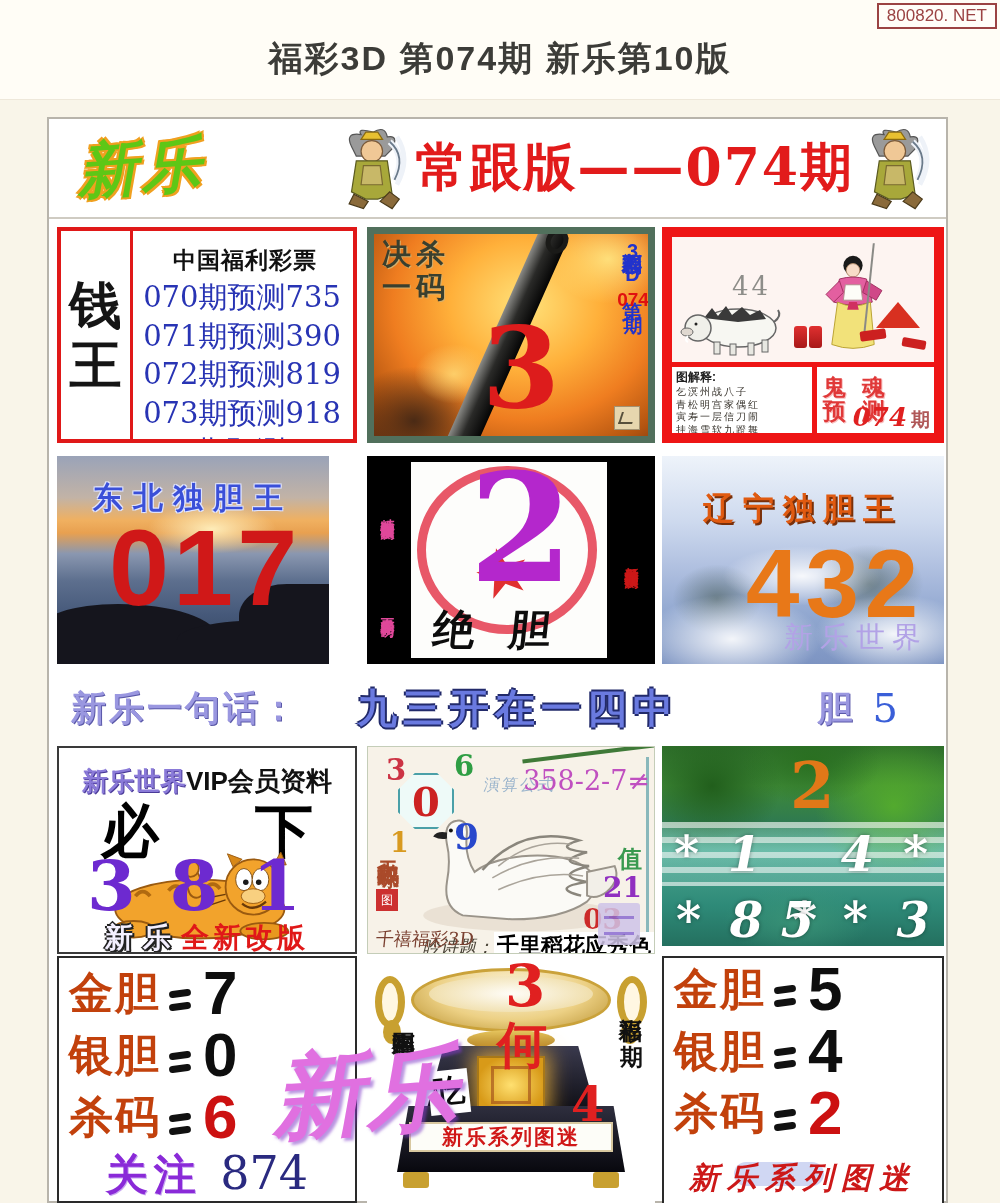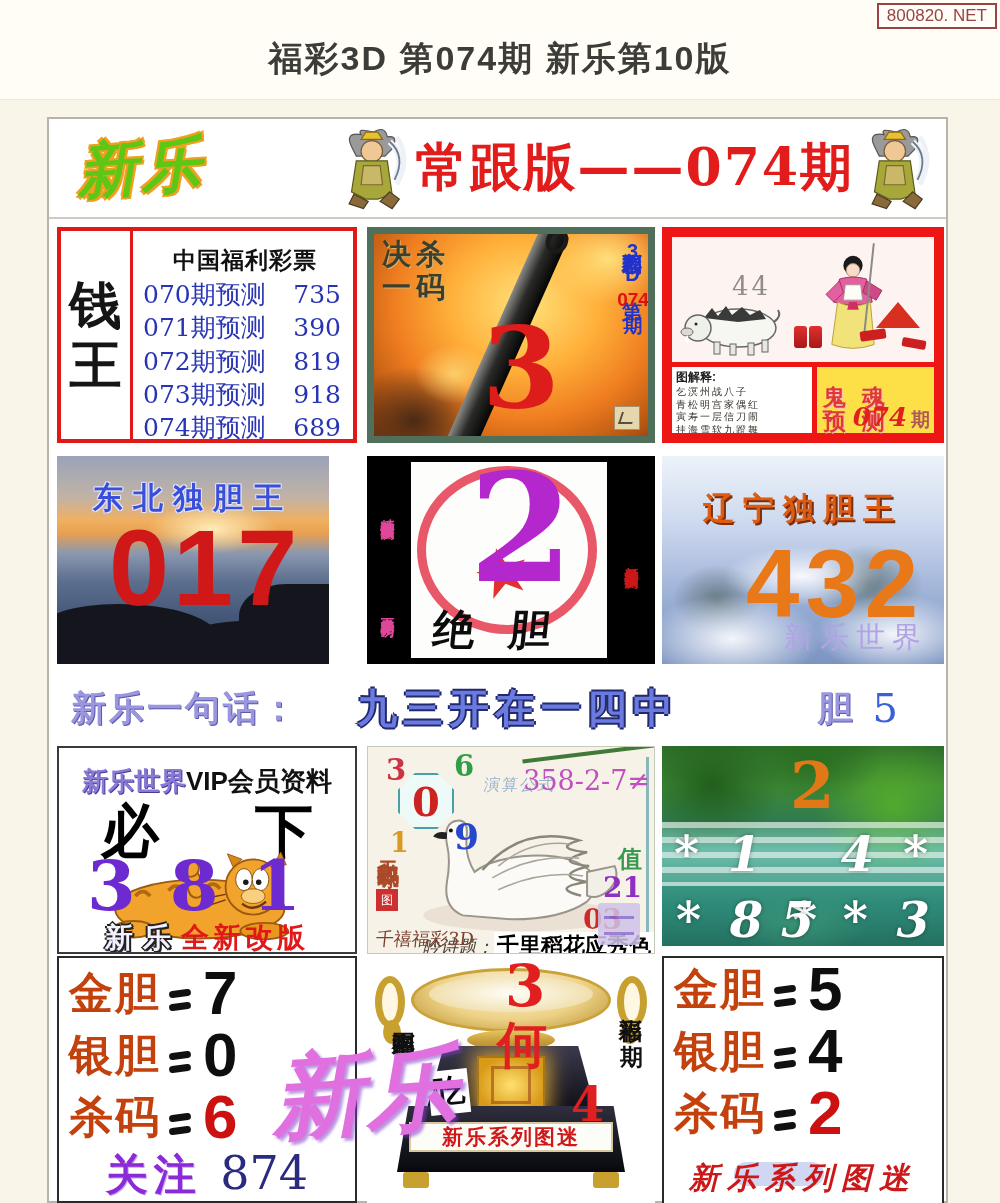--- a/index.html
+++ b/index.html
@@ -36,21 +36,21 @@
   
   #qw { left:8px; top:108px; width:300px; height:216px; border:4px solid #e01818;
         display:flex; background:#fff; }
   #qw-left { width:72px; border-right:3px solid #e01818; display:flex; flex-direction:column;
              align-items:center; justify-content:center; }
   #qw-left span { font-size:52px; font-weight:bold; color:#151515; line-height:1.15;
                   font-family:"DejaVu Serif", serif; }
   #qw-right { flex:1; padding:12px 6px 2px 10px; display:flex; flex-direction:column; }
   #qw-org { text-align:center; font-weight:bold; font-size:23px; color:#111;
             letter-spacing:1px; margin:2px 0 2px; }
-  .qw-row { display:flex; justify-content:space-between; color:#2834b4; font-size:25px;
+  .qw-row { display:flex; justify-content:center; color:#2834b4; font-size:29px;
             font-family:"DejaVu Serif", serif; line-height:1.33; padding-right:6px; }
 
   
   #fire { left:318px; top:108px; width:288px; height:216px; border:7px solid #51705c;
           background:radial-gradient(ellipse at 55% 35%, #ffe27a 0%, #ffb03a 35%, #ef7d20 62%, #b35410 86%, #7a3a10 100%); }
   .fireblob { position:absolute; border-radius:50%; }
   #sword { position:absolute; left:118px; top:-14px; width:30px; height:240px;
            background:linear-gradient(90deg,#8a8a86,#2a2a28 45%,#050505);
            transform:rotate(24deg); border-radius:4px; }
   #sword-hilt { position:absolute; left:172px; top:-6px; width:22px; height:26px;
@@ -75,21 +75,21 @@
   #ghost { left:613px; top:108px; width:282px; height:216px; border:5px solid #ee1515;
            background:#ee1515; padding:5px; display:flex; flex-direction:column; }
   #ghost-pic { flex:1; background:#fdf4f1; position:relative; margin-bottom:5px; overflow:hidden; }
   #ghost-44 { position:absolute; left:60px; top:34px; color:#8d8d89; font-size:26px;
               font-family:"DejaVu Serif", serif; letter-spacing:3px; }
   #ghost-bot { height:66px; display:flex; gap:5px; }
   #ghost-note { flex:1.25; background:#fff; padding:2px 4px; overflow:hidden; }
   #ghost-note-title { font-size:12px; font-weight:bold; color:#222; }
   .gnl { font-size:10px; color:#37332c; letter-spacing:2px; line-height:1.25;
          font-family:"DejaVu Serif", serif; filter:blur(0.4px); white-space:nowrap; }
-  #ghost-pred { flex:1; background:#fde047; position:relative; padding:18px 6px; }
+  #ghost-pred { flex:1; background:#ffffff; position:relative; padding:8px 6px; }
   .ghost-line { color:#e03838; font-weight:bold; font-size:23px; letter-spacing:16px;
                 line-height:1.05; font-family:"DejaVu Serif", serif;
                 text-shadow:1px 1px 0 #f8c0c0; white-space:nowrap; }
   #ghost-issue { position:absolute; right:4px; bottom:0; font-size:26px; color:#e02020;
                  font-style:italic; font-family:"DejaVu Serif", serif; font-weight:bold; }
   #ghost-issue em { font-style:normal; color:#b05858; font-size:19px; font-weight:bold; margin-left:4px; }
 
   
   #sunset { left:8px; top:337px; width:272px; height:208px;
     background:linear-gradient(180deg,#9aa3b8 0%,#c2b3a6 20%,#f0b060 31%,#e8a050 37%,#8a97b0 47%,#5d6f8e 60%,#46597a 76%,#2e3c55 100%); }

